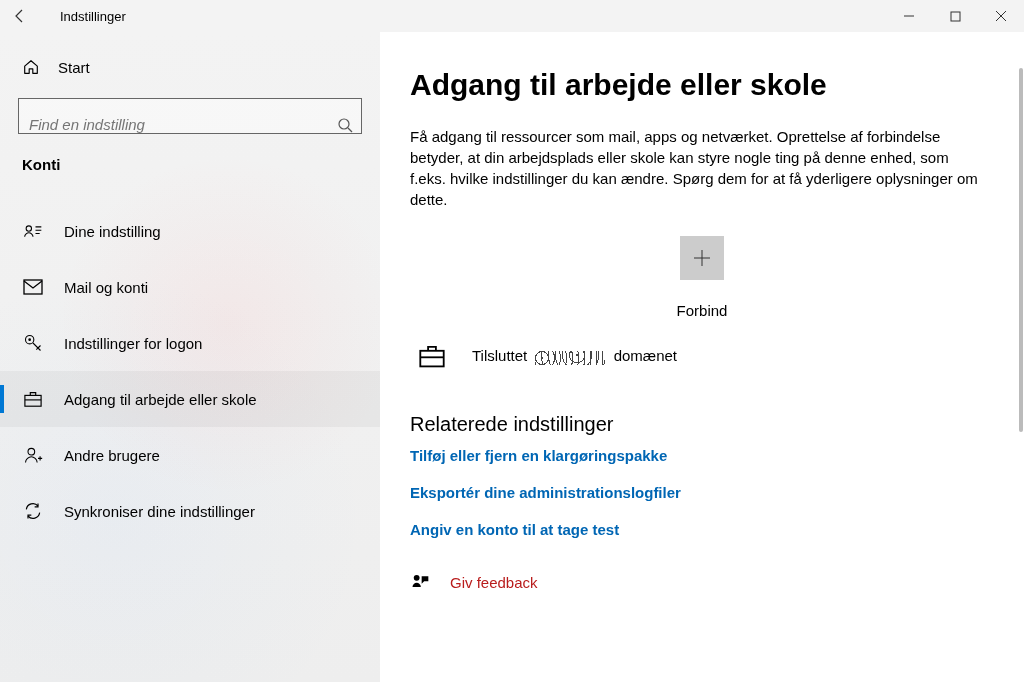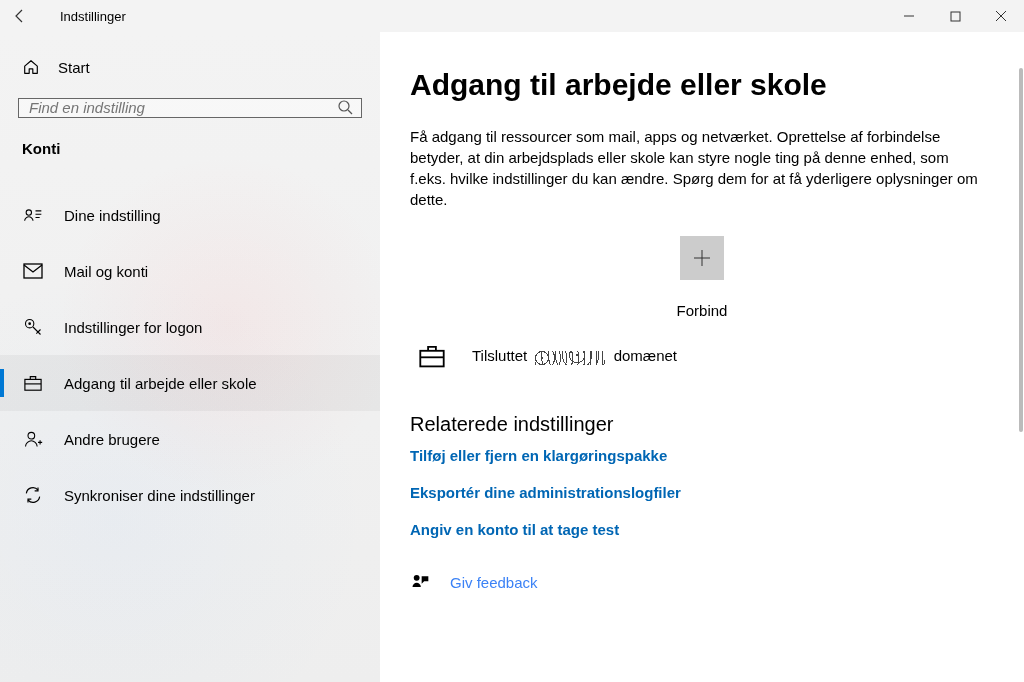--- a/index.html
+++ b/index.html
@@ -80,25 +80,25 @@
     align-items: center;
     gap: 18px;
     padding: 14px 22px 18px 22px;
     cursor: pointer;
   }
   .home-row .label {
     font-size: 15px;
   }
   .search-box {
     margin: 4px 18px 18px 18px;
-    height: 20px;
+    height: 36px;
     border: 1px solid #666;
     background: rgba(255,255,255,0.4);
     display: flex;
-    align-items: flex-start;
+    align-items: flex-end;
     padding: 0 8px 0 10px;
     position: relative;
     gap: 6px;
   }
   .search-box input {
     flex: 1;
     border: none;
     background: transparent;
     outline: none;
     font-size: 15px;
@@ -226,21 +226,21 @@
     display: flex;
     align-items: center;
     gap: 20px;
     margin-top: 34px;
     cursor: pointer;
   }
   .feedback-row .icon {
     width: 20px;
   }
   .feedback-row .label {
-    color: #3b82f6;
+    color: #b91c1c;
     font-size: 15px;
   }
   .scrollbar-track {
     position: absolute;
     right: 1px;
     top: 36px;
     bottom: 8px;
     width: 4px;
     background: transparent;
   }

